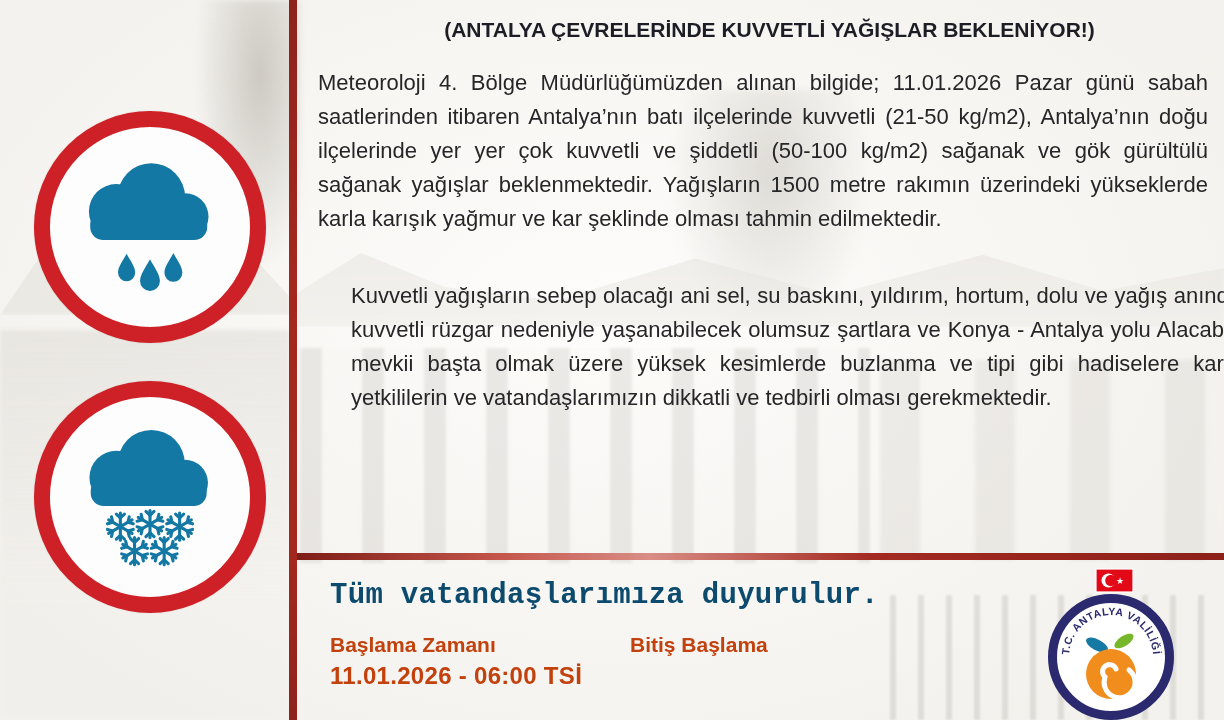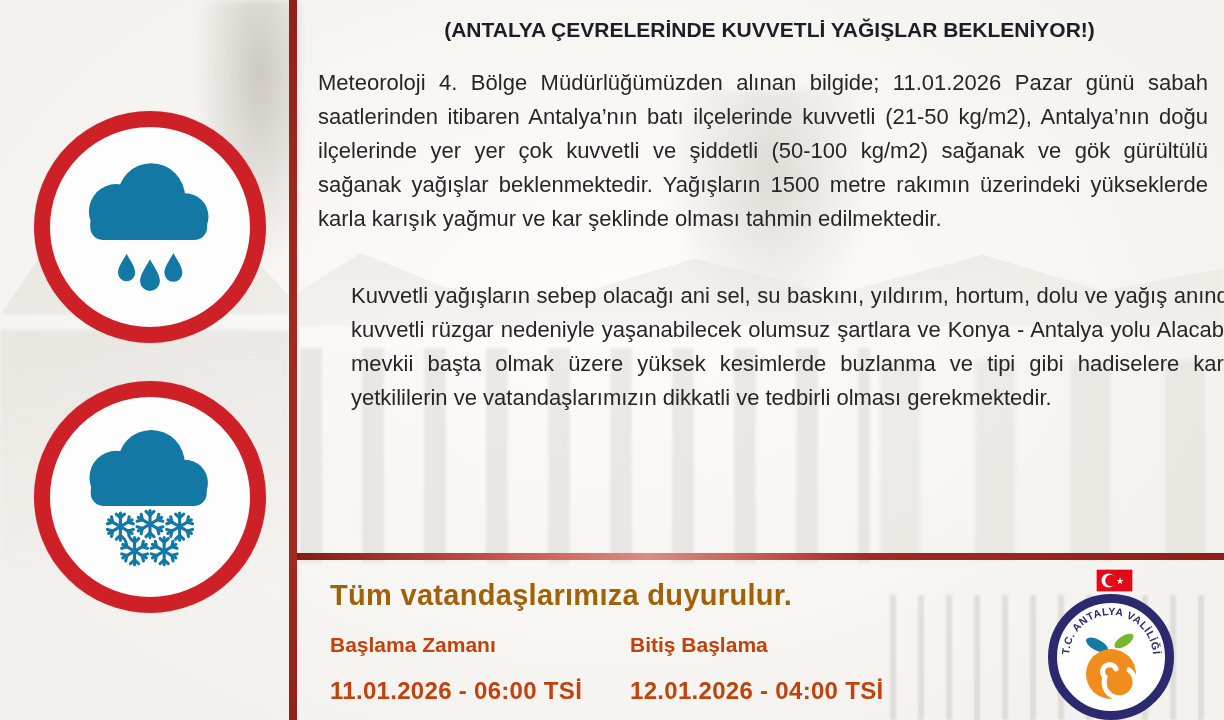--- a/index.html
+++ b/index.html
@@ -46,27 +46,27 @@
   .badge-snow{top:381px;}
   .badge svg{display:block;}
   
   .content{position:absolute;left:315px;top:0;width:909px;color:#23232a;}
   .title{margin:22px 0 0 0;text-align:center;font-size:40px;font-weight:800;
     letter-spacing:.5px;word-spacing:16px;color:#17171f;font-family:"Liberation Sans",sans-serif;}
   .subtitle{margin:18px 0 16px 0;text-align:center;font-size:21px;font-weight:700;color:#1d1d26;}
   .bodytext{width:890px;margin:24px 0 0 3px;font-size:22px;line-height:34px;
     text-align:justify;color:#262628;}
   .bodytext.p2{margin-top:43px;margin-left:36px;}
-  .announce{position:absolute;left:330px;top:579px;font-family:Liberation Sans, sans-serif;
-    font-weight:700;font-size:29px;color:#a16207;letter-spacing:.3px;}
+  .announce{position:absolute;left:330px;top:579px;font-family:Liberation Mono, monospace;
+    font-weight:700;font-size:29px;color:#0c4a6e;letter-spacing:.3px;}
   .time-col{position:absolute;top:633px;color:#c2410c;}
   .time-start{left:330px;}
   .time-end{left:630px;}
   .tlabel{font-size:21px;font-weight:800;}
-  .tvalue{font-size:24px;font-weight:800;margin-top:20px;letter-spacing:.3px;}
+  .tvalue{font-size:24px;font-weight:800;margin-top:5px;letter-spacing:.3px;}
   
   .logo{position:absolute;left:1045px;top:567px;}
   .logo text{font-family:"Liberation Sans","DejaVu Sans",sans-serif;}
 </style>
 </head>
 <body>
 
 <div class="poster">
 
   <div class="bg">
@@ -133,21 +133,20 @@
   </div>
 
   <div class="announce">Tüm vatandaşlarımıza duyurulur.</div>
 
   <div class="time-col time-start">
     <div class="tlabel">Başlama Zamanı</div>
     <div class="tvalue">11.01.2026 - 06:00 TSİ</div>
   </div>
   <div class="time-col time-end">
     <div class="tlabel">Bitiş Başlama</div>
-    <div class="tvalue">12.01.2026 - 04:00 TSİ</div>
   </div>
 
   <svg class="logo" width="132" height="153" viewBox="0 0 132 153">
 
     <g>
       <rect x="51" y="2" width="37" height="23" fill="#e30a17" stroke="#ffffff" stroke-width="1.2"></rect>
       <circle cx="63.5" cy="13.5" r="7" fill="#ffffff"></circle>
       <circle cx="65.9" cy="13.5" r="5.7" fill="#e30a17"></circle>
       <text x="71" y="17" font-size="9" fill="#ffffff">★</text>
     </g>

